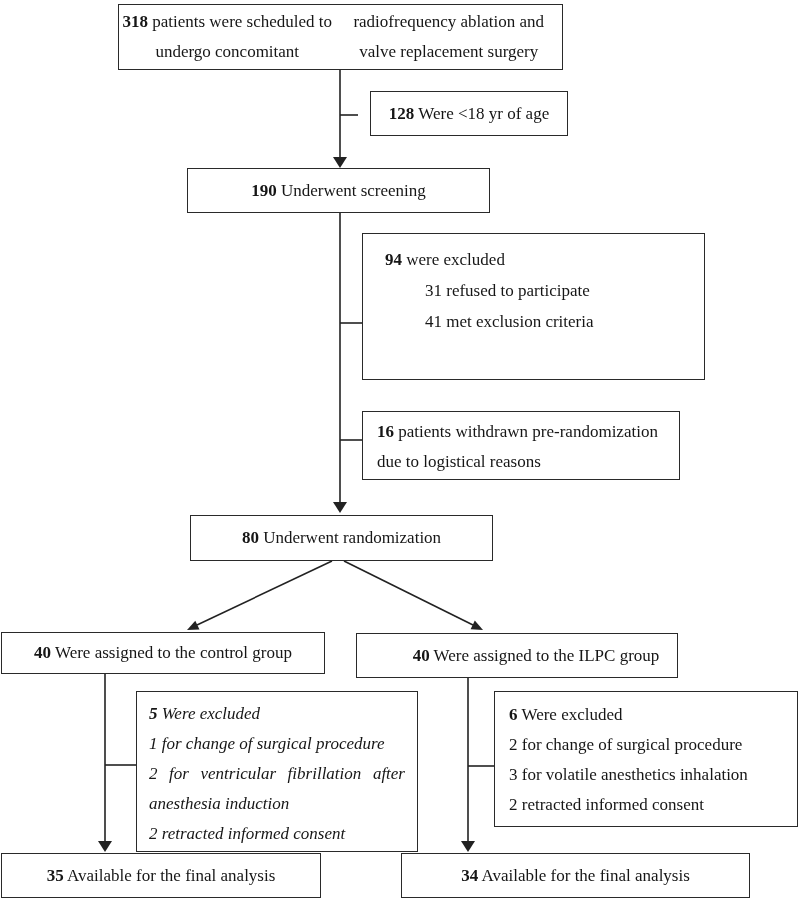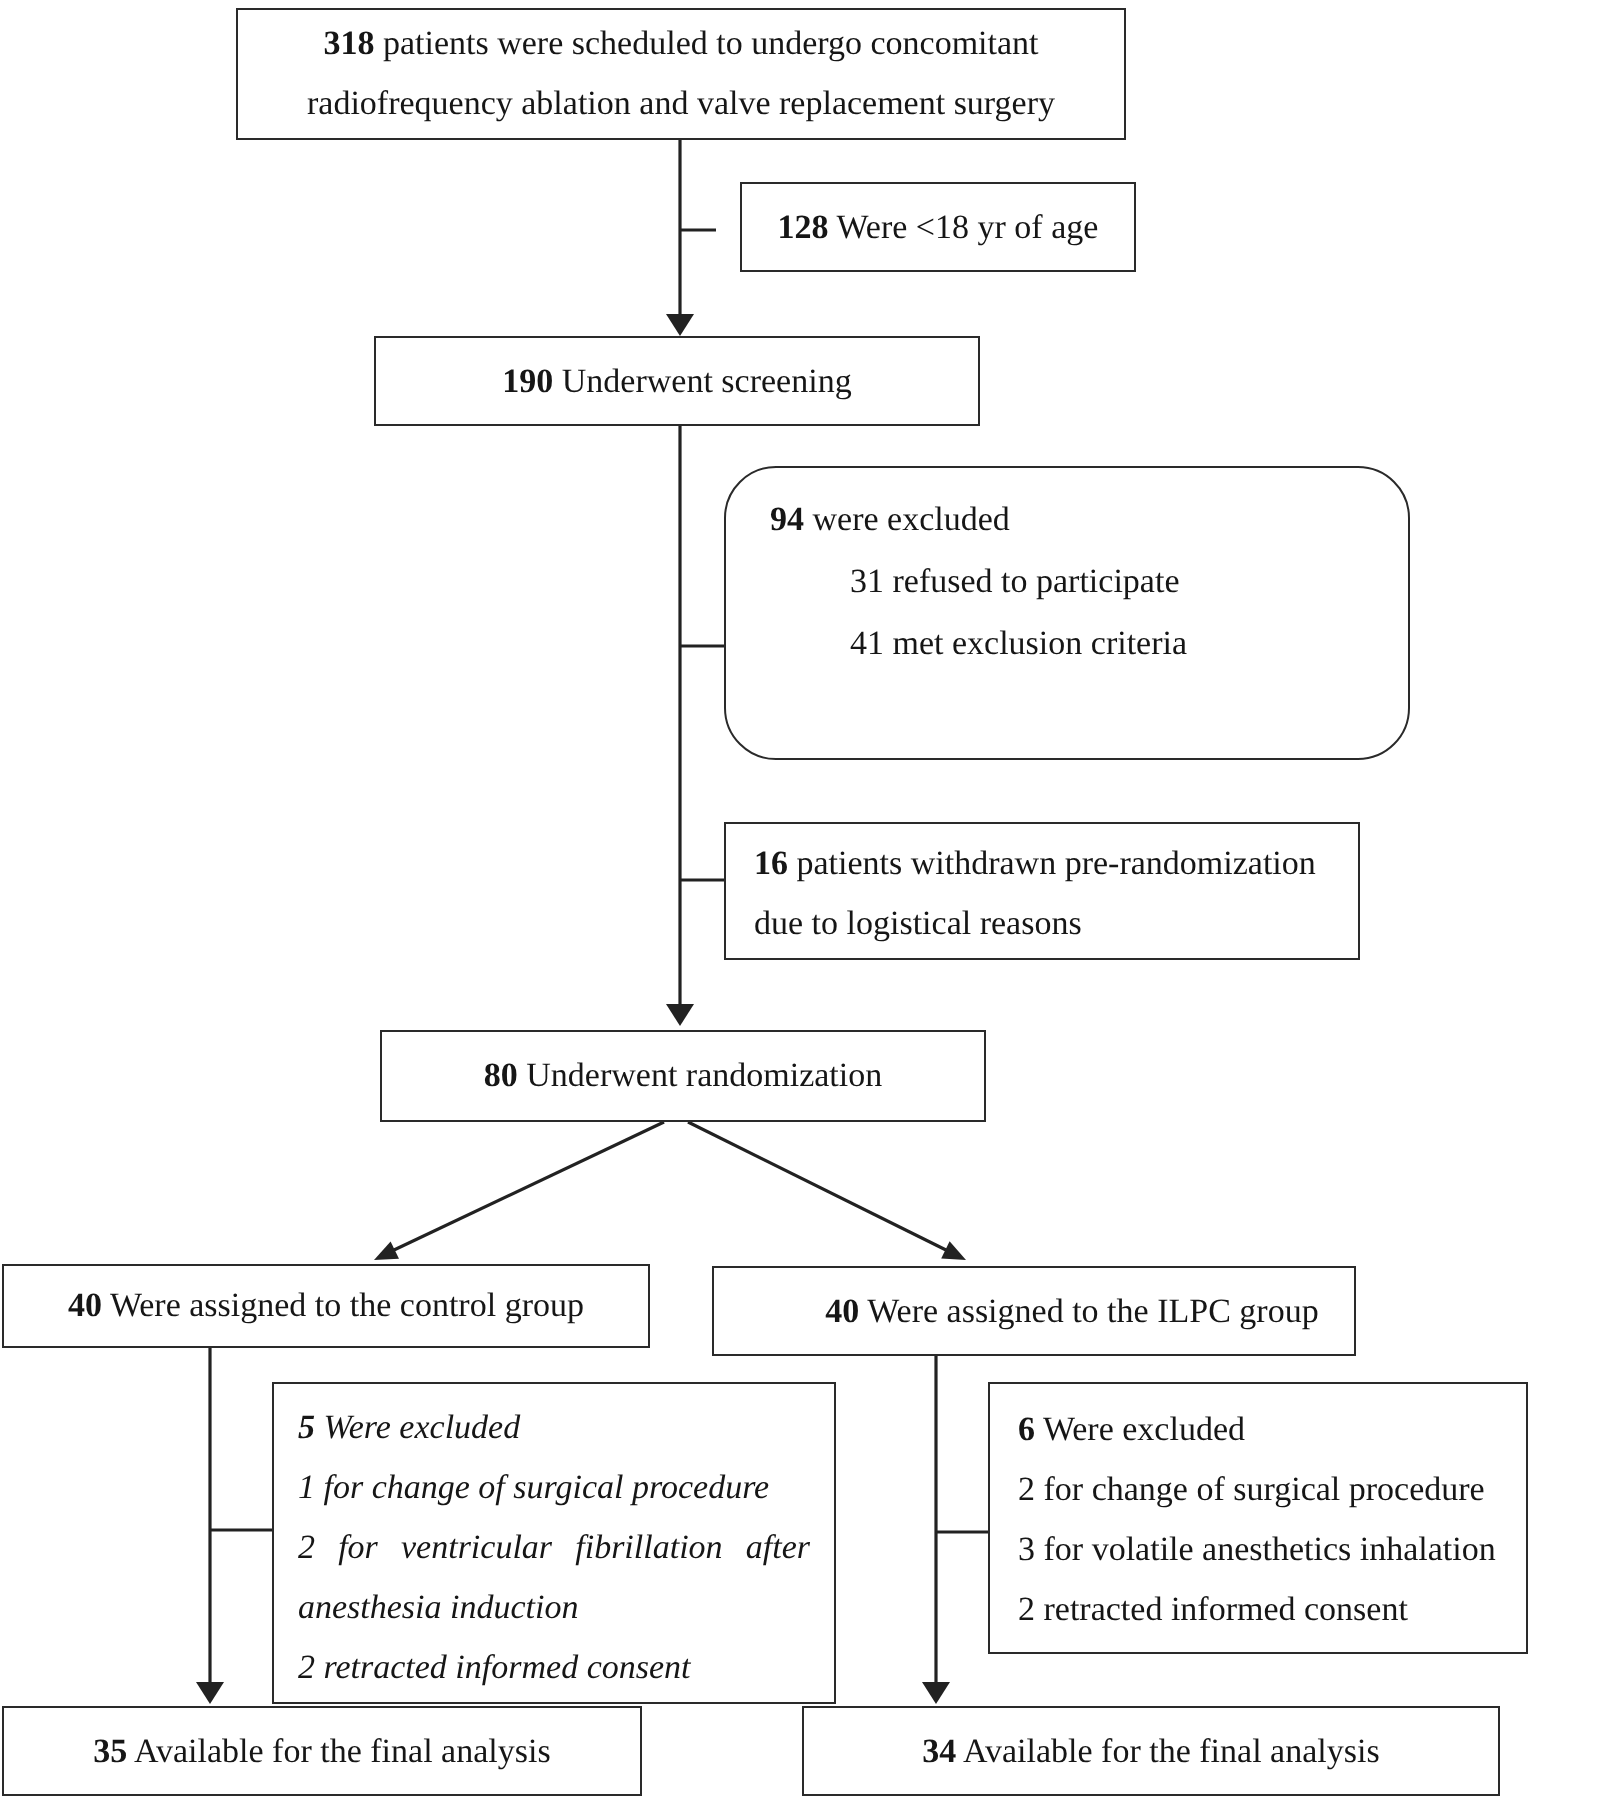--- a/index.html
+++ b/index.html
@@ -20,28 +20,27 @@
     border: 1.6px solid #2a2a2a;
   }
   .center {
     display: flex;
     align-items: center;
     justify-content: center;
     text-align: center;
   }
   .col-center {
     display: flex;
-    flex-direction: column;
     align-items: center;
     justify-content: center;
     text-align: center;
     line-height: 30px;
   }
   .lines30 { line-height: 30px; }
-  .lines31 { line-height: 31px; border-radius: 26px; }
+  .lines31 { line-height: 31px; }
   .indent { padding-left: 40px; }
   .just { text-align: justify; text-align-last: justify; }
   b { font-weight: bold; }
   svg.connectors {
     position: absolute;
     left: 0; top: 0;
     pointer-events: none;
   }
 </style>
 </head>
@@ -141,21 +140,21 @@
   </div>
 
   <div class="box lines30" style="left:136px; top:691px; width:282px; height:161px; padding:7px 12px 0 12px;font-style:italic;">
     <div><b>5</b><span> Were excluded</span></div>
     <div>1 for change of surgical procedure</div>
     <div class="just">2 for ventricular fibrillation after</div>
     <div>anesthesia induction</div>
     <div>2 retracted informed consent</div>
   </div>
 
-  <div class="box lines30" style="left:494px; top:691px; width:270px; height:136px; padding:8px 8px 0 14px;">
+  <div class="box lines30" style="left:494px; top:691px; width:304px; height:136px; padding:8px 8px 0 14px;">
     <div><b>6</b><span> Were excluded</span></div>
     <div>2 for change of surgical procedure</div>
     <div>3 for volatile anesthetics inhalation</div>
     <div>2 retracted informed consent</div>
   </div>
 
   <div class="box center" style="left:1px; top:853px; width:320px; height:45px;">
     <div><b>35</b><span> Available for the final analysis</span></div>
   </div>
 

